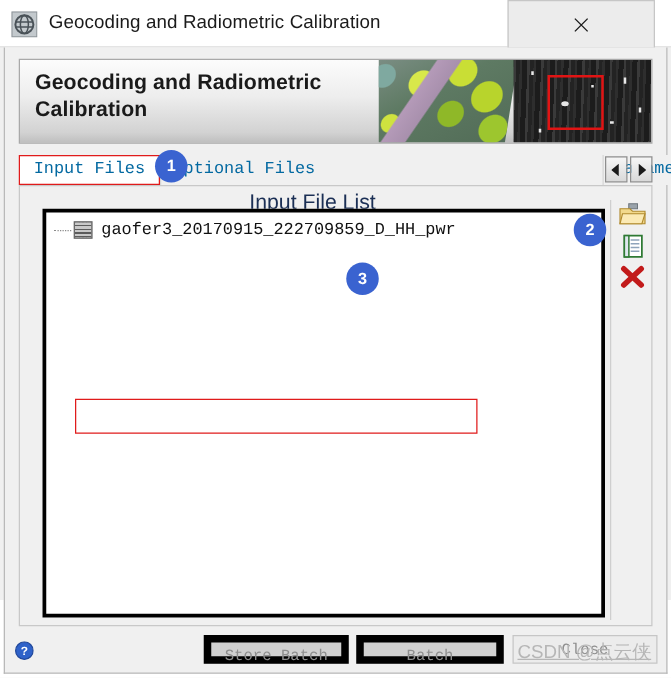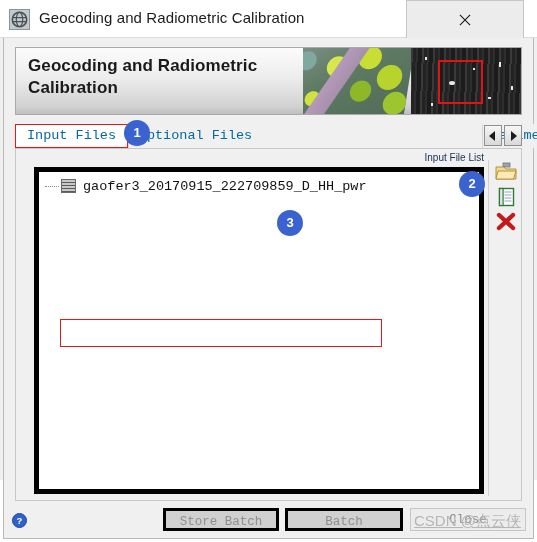--- a/index.html
+++ b/index.html
@@ -188,32 +188,32 @@
     height: 353px;
     background: #f0f0f0;
     border: 1px solid #c8c8c8;
     border-top: 1px solid #c8c8c8;
     box-sizing: border-box;
   }
   #input-file-list-label {
     position: absolute;
     left: 0; top: 3px;
     width: 468px;
-    text-align: right;
-    font-size: 10px;
+    text-align: center;
+    font-size: 17px;
     color: #1b2f55;
     font-family: "Liberation Sans", sans-serif;
   }
   #file-list {
     position: absolute;
     left: 18px; top: 18px;
     width: 450px;
     height: 327px;
     background: #ffffff;
-    border: 5px solid #000000;
+    border: 3px solid #000000;
     box-sizing: border-box;
     overflow: hidden;
   }
   #file-row {
     position: absolute;
     left: 6px; top: 5px;
     height: 18px;
     display: flex;
     align-items: center;
   }
@@ -282,21 +282,21 @@
   .action-button {
     position: absolute;
     top: 7px;
     height: 23px;
     line-height: 22px;
     text-align: center;
     font-family: "Liberation Mono", monospace;
     font-size: 12.5px;
     color: #8e8e8e;
     background: #d0d0d0;
-    border: 3px solid #000000;
+    border: 6px solid #000000;
     box-sizing: border-box;
     white-space: nowrap;
   }
   #btn-store-batch { left: 159px; width: 116px; }
   #btn-exec        { left: 281px; width: 118px; }
   #btn-close       { left: 406px; width: 116px; background: #ececec; border: 1px solid #c6c6c6; }
 
   
   #watermark {
     position: absolute;

